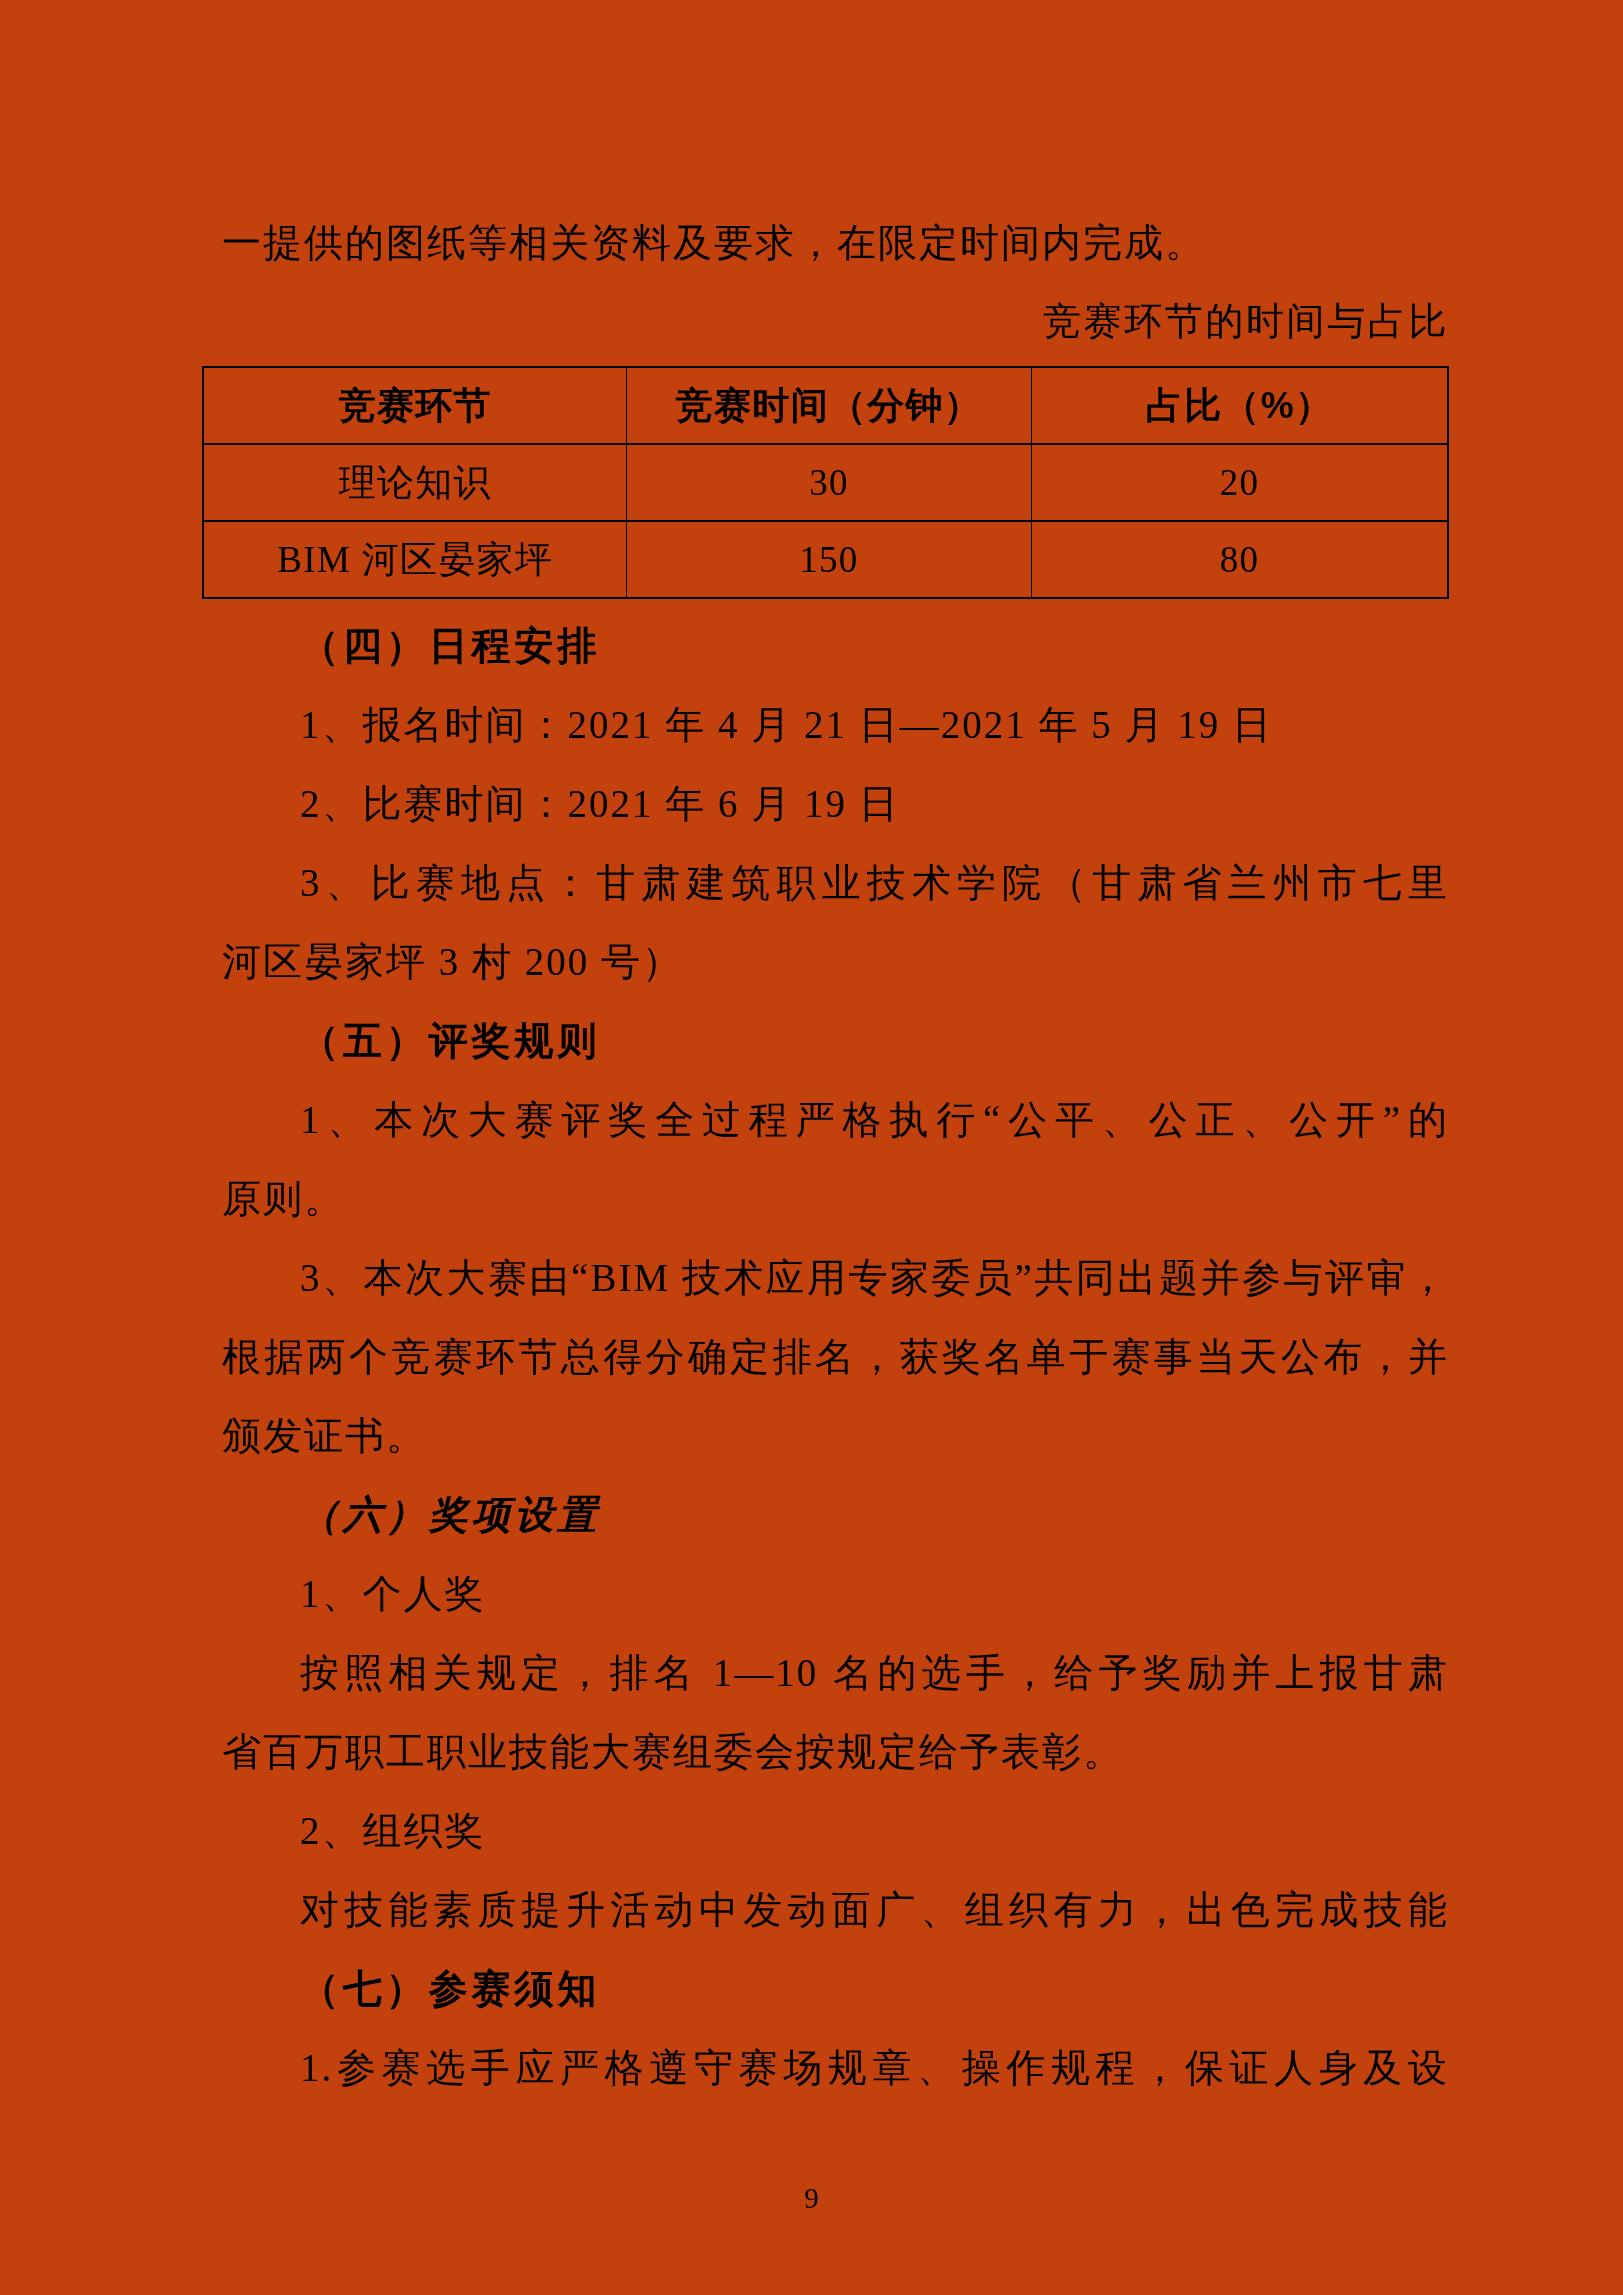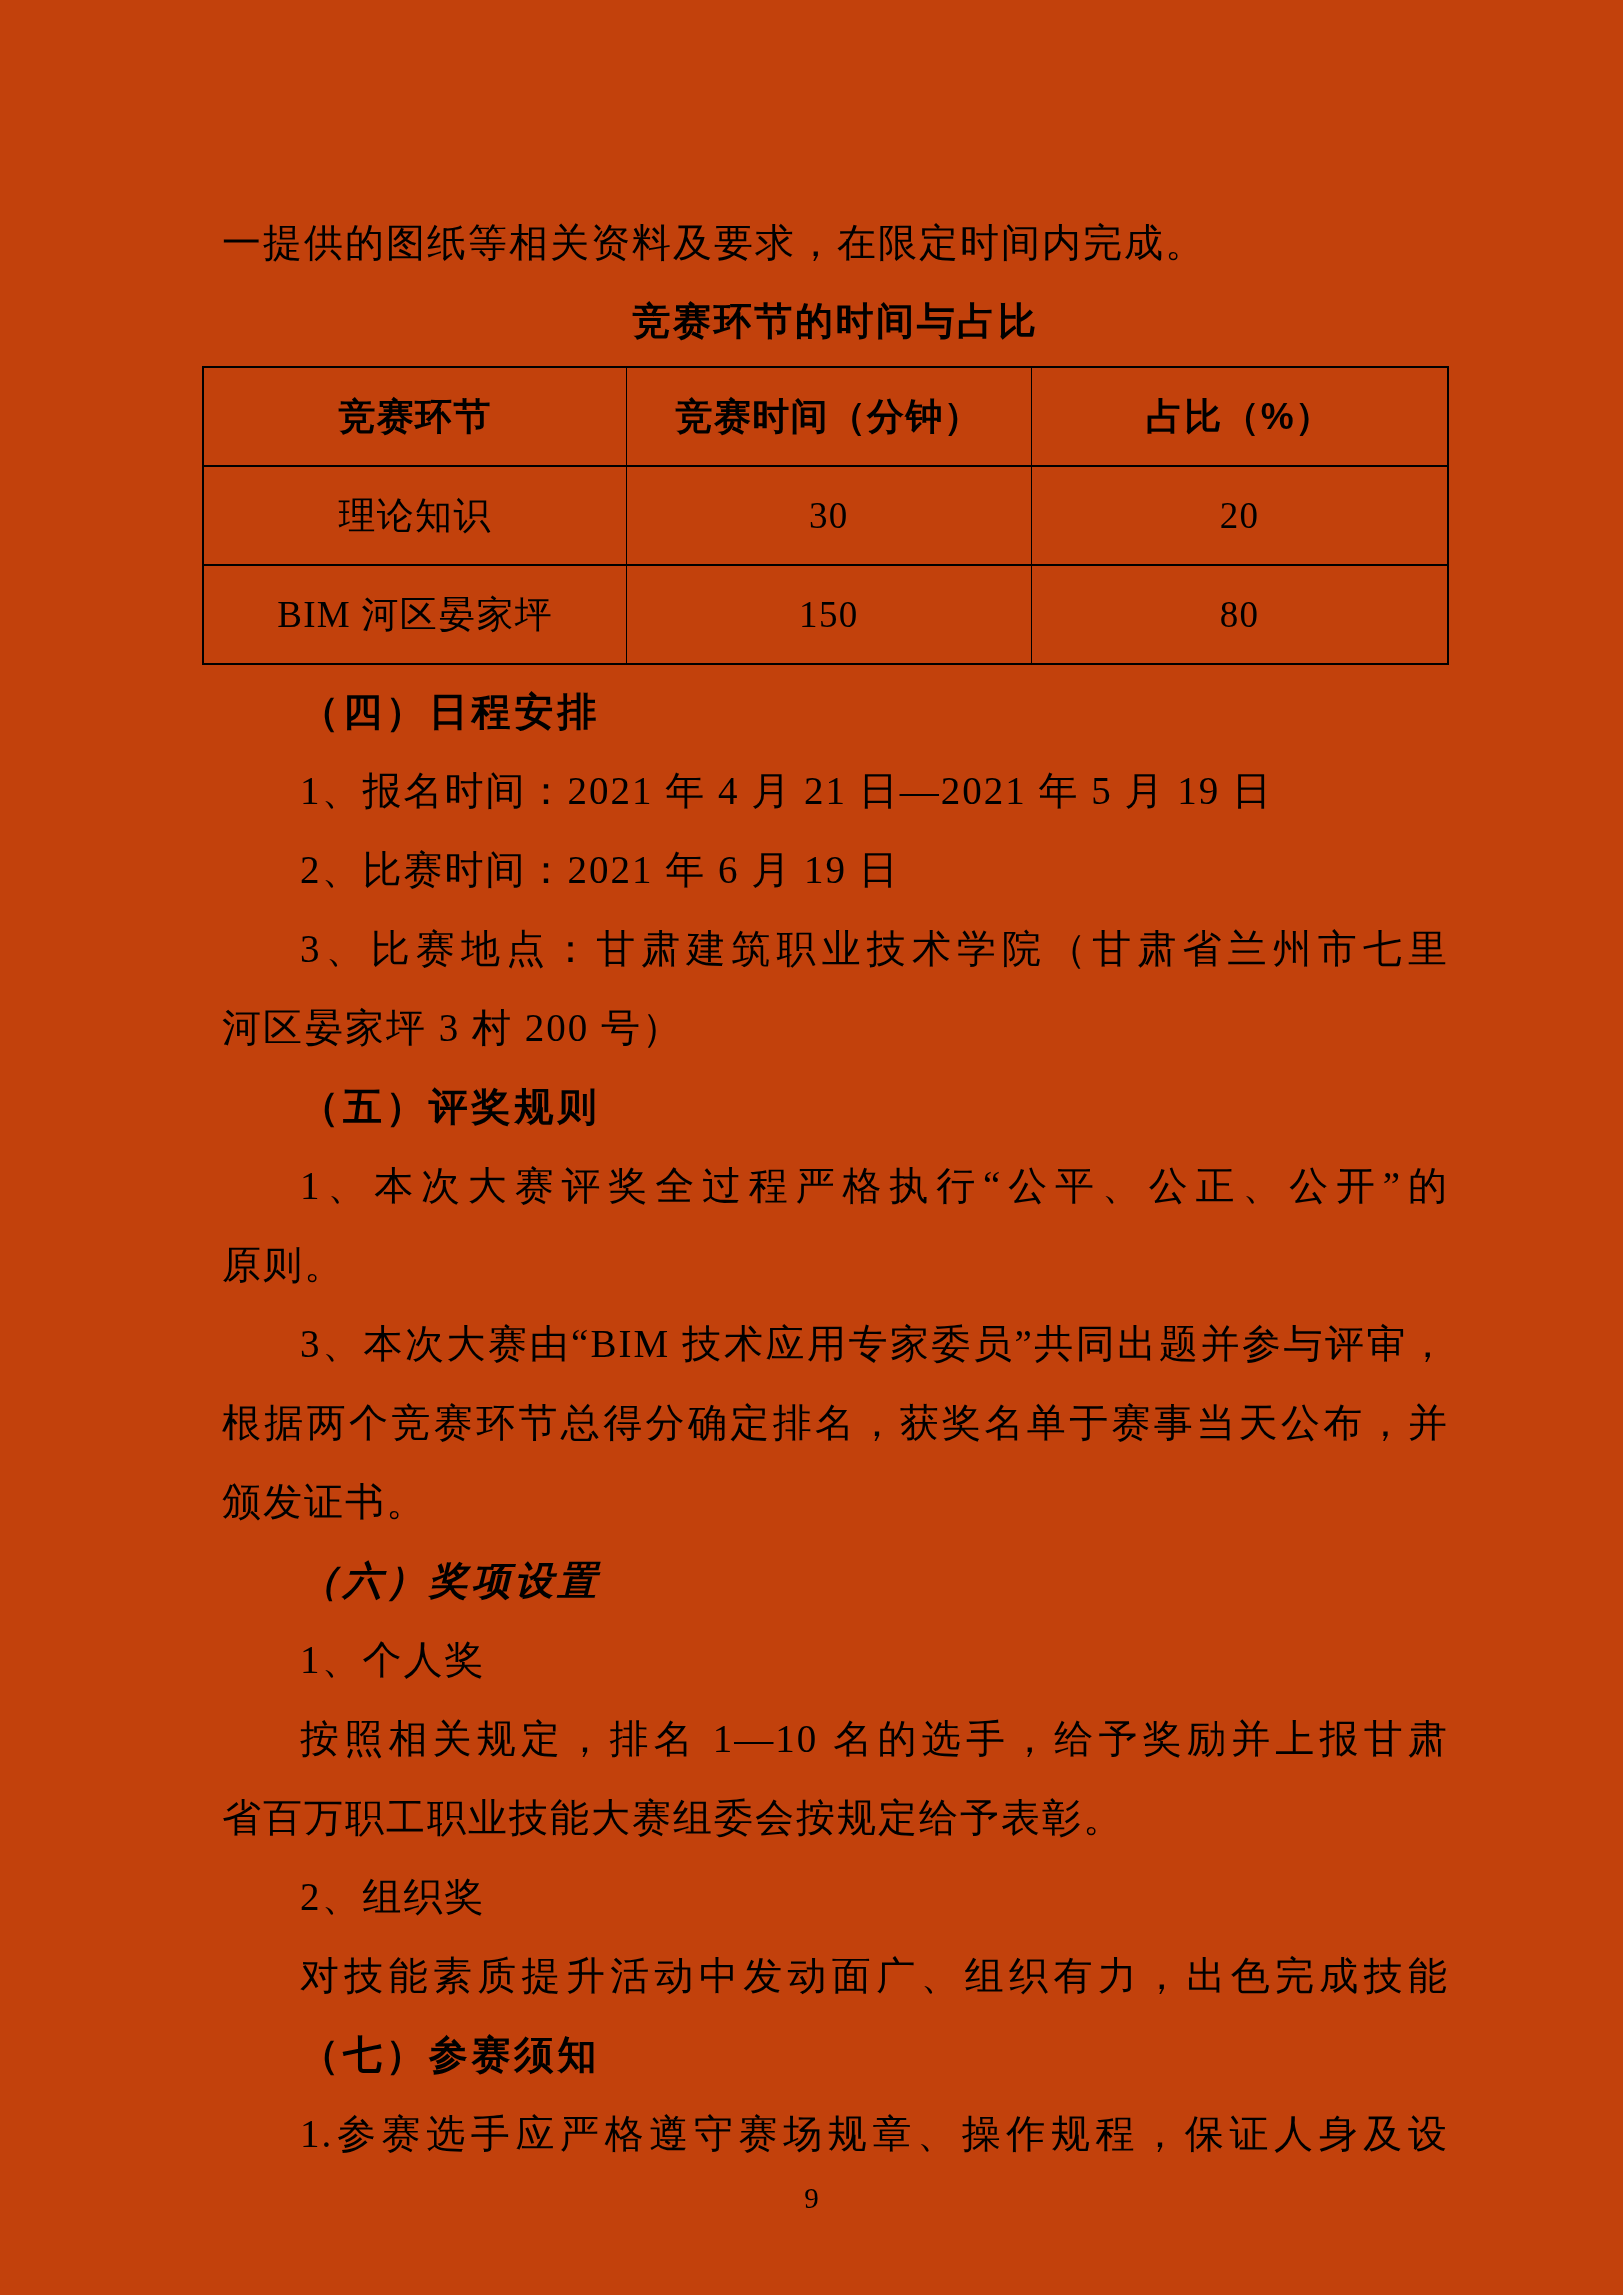--- a/index.html
+++ b/index.html
@@ -32,42 +32,42 @@
     text-align-last: justify;
   }
   .heading {
     font-family: "Liberation Sans", "DejaVu Sans", sans-serif;
     font-weight: 700;
     text-indent: 2em;
     letter-spacing: 3.9px;
   }
   .heavy { font-weight: 900; font-style: italic; }
   .table-title {
-    text-align: center;
+    text-align: right;
     text-indent: 0;
     font-family: "Liberation Sans", "DejaVu Sans", sans-serif;
-    font-weight: 700;
+    font-weight: 400;
     font-size: 38px;
     letter-spacing: 2.6px;
   }
   table.score {
     border-collapse: collapse;
     table-layout: fixed;
     width: 1247px;
     margin-left: -19.6px;
     margin-top: 5.2px;
     margin-bottom: 6.5px;
     border: 2.6px solid #000;
   }
   table.score th, table.score td {
     border: 2px solid #000;
     border-left-width: 1.3px;
     border-right-width: 1.3px;
     height: 67px;
-    padding: 15px;
+    padding: 4px;
     text-align: center;
     vertical-align: middle;
     font-size: 37px;
     letter-spacing: 1.3px;
   }
   table.score th {
     font-family: "Liberation Sans", "DejaVu Sans", sans-serif;
     font-weight: 700;
   }
   table.score td {

